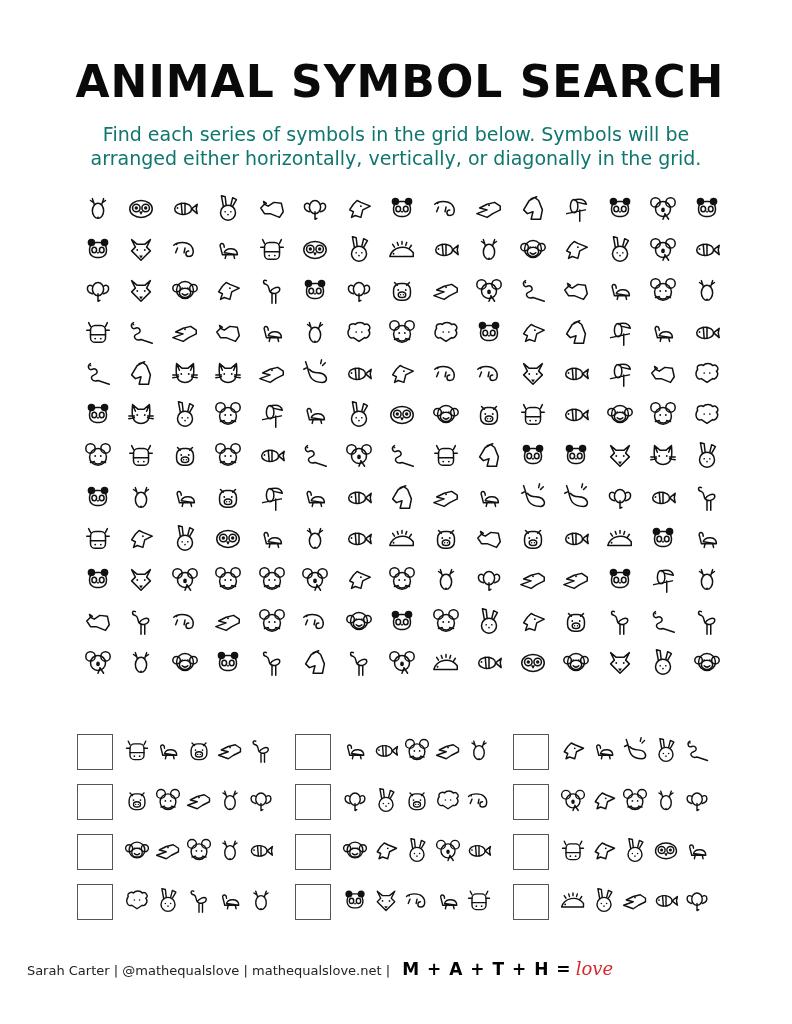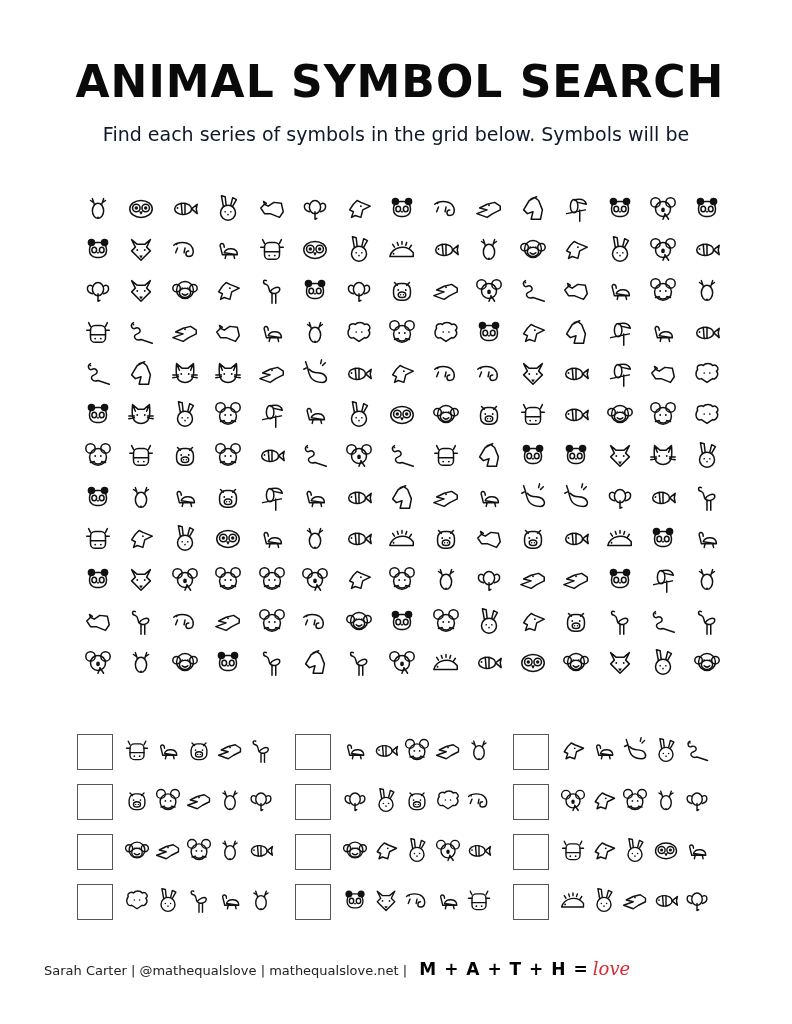--- a/index.html
+++ b/index.html
@@ -1,40 +1,41 @@
 <!DOCTYPE html>
 <html><head>
 <meta charset="utf-8">
 <style>
   html, body { margin: 0; padding: 0; background: #ffffff; }
   body { width: 792px; height: 1024px; position: relative; overflow: hidden; font-family: "DejaVu Sans", sans-serif; color: #111; }
   .title { position: absolute; top: 52px; left: 0; width: 792px; text-align: center; font-family: "DejaVu Sans", sans-serif; font-weight: bold; font-size: 44px; letter-spacing: 1px; color: #0a0a0a; margin: 4px; }
-  .instructions { position: absolute; top: 122px; left: 0; width: 792px; text-align: center; font-size: 19px; line-height: 24px; color: #0f172a; }
+  .instructions { position: absolute; top: 122px; left: 0; width: 792px; text-align: center; font-size: 19px; line-height: 24px; color: #0f766e; }
   .instructions span { display: block; }
   .grid { position: absolute; top: 187px; left: 76px; width: 640px; display: grid; grid-template-columns: repeat(15, 43.5px); grid-auto-rows: 41.3px; }
   .cell { display: flex; align-items: center; justify-content: center; }
   .cell svg { width: 30px; height: 30px; }
   .clues { position: absolute; top: 727px; left: 77px; width: 660px; display: grid; grid-template-columns: 218px 218px 218px; grid-auto-rows: 50px; }
   .clue { display: flex; align-items: center; }
   .box { width: 36px; height: 36px; border: 1.5px solid #555; box-sizing: border-box; margin-right: 10px; flex: none; }
   .clue-icons { display: flex; align-items: center; }
   .clue-icons svg { width: 28px; height: 28px; margin-right: 3px; }
-  .footer { position: absolute; top: 958px; left: 0; width: 640px; font-size: 13px; color: #222; padding-left: 44px; }
+  .footer { position: absolute; top: 958px; left: 0; width: 640px; text-align: center; font-size: 13px; color: #222; }
   .footer .math { font-weight: bold; font-size: 17px; margin-left: 8px; color: #000; letter-spacing: 1px; }
   .footer .love { color: #d62a32; font-family: "DejaVu Serif", serif; font-style: italic; font-size: 18px; }
   svg .s { fill: none; stroke: #111; stroke-width: 1.6; stroke-linecap: round; stroke-linejoin: round; }
   svg .f { fill: #111; }
 </style>
 </head>
 <body>
 
 <h1 class="title">ANIMAL SYMBOL SEARCH</h1>
 
 <div class="instructions">
   <span>Find each series of symbols in the grid below. Symbols will be</span>
+  <span>arranged either horizontally, vertically, or diagonally in the grid.</span>
 </div>
 
 <div class="grid" id="grid">
     <div class="cell">
       <svg viewBox="0 0 32 32" xmlns="http://www.w3.org/2000/svg">
         <path class="s" d="M10 6 L12 12 M8 8 L11 10 M22 6 L20 12 M24 8 L21 10"></path>
         <ellipse class="s" cx="16" cy="19" rx="6" ry="8"></ellipse>
         <circle class="f" cx="16" cy="26" r="1"></circle>
       </svg>
     </div>

